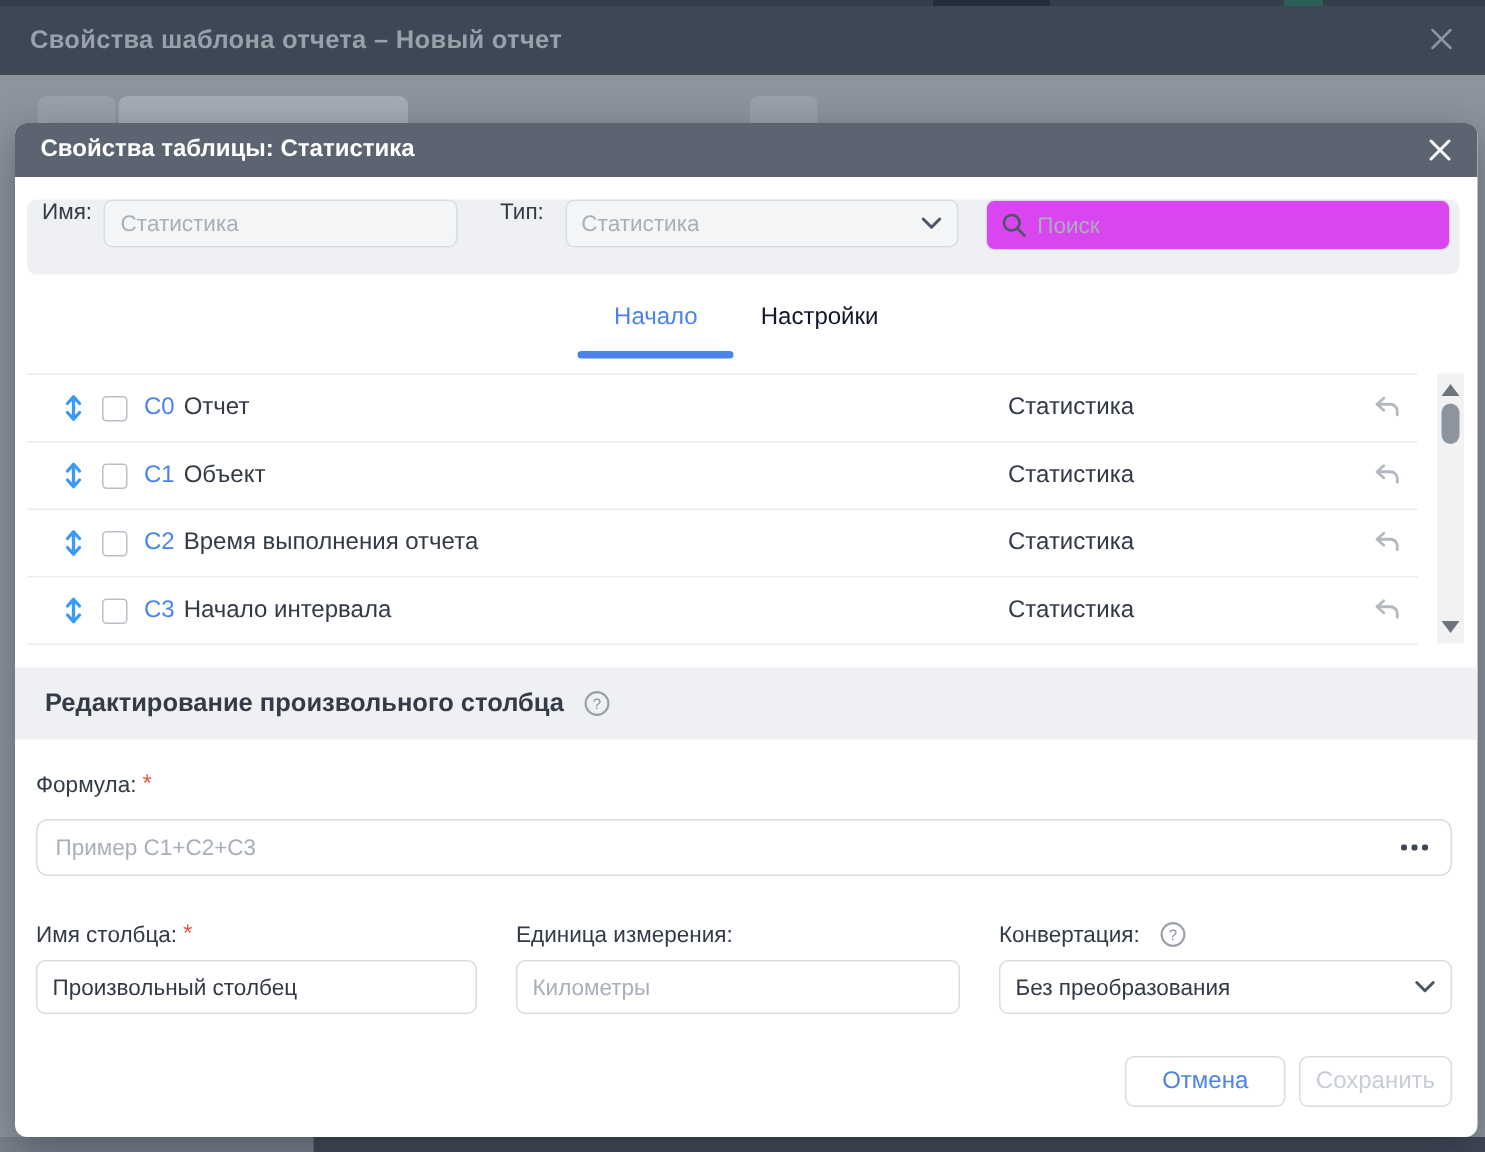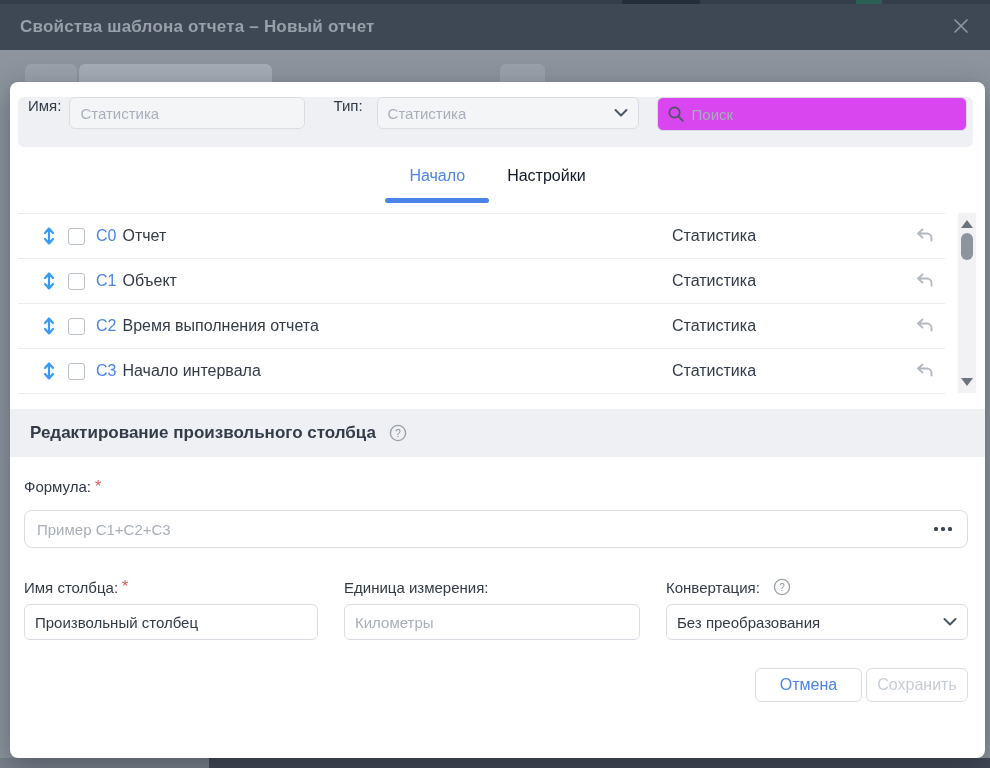--- a/index.html
+++ b/index.html
@@ -73,34 +73,34 @@
   .sb-thumb { width:12px; height:27px; margin-top:5px; border-radius:7px; background:#8e949d; cursor:grab; }
   .sb-space { flex:1; }
 
   
   .section-strip { margin-top:16px; height:48px; background:#eef0f3; display:flex; align-items:center; padding-left:20px; }
   .section-title { font-size:17px; font-weight:bold; color:#333b48; }
   .help { margin-left:13px; cursor:pointer; display:flex; }
 
   .field-label { font-size:15px; color:#323a46; }
   .req { color:#e8564e; margin-left:4px; }
-  .formula-label { margin:21px 0 0 14px; display:flex; }
+  .formula-label { margin:21px 0 0 14px; display:flex; align-items:center; }
   .formula-wrap { position:relative; margin:14px 17px 0 14px; }
   .formula-wrap input { width:100%; height:38px; padding:0 44px 0 12px; border-radius:8px; }
   .dots-btn { position:absolute; right:14px; top:50%; transform:translateY(-50%); display:flex; gap:3px; cursor:pointer; padding:4px 2px; }
   .dots-btn i { width:4px; height:4px; border-radius:1.5px; background:#3e4755; }
 
   .grid3 { margin:30px 17px 0 14px; display:grid; grid-template-columns:294px 296px 1fr; column-gap:26px; }
   .cell-label { display:flex; align-items:center; height:18px; margin-bottom:8px; }
   .grid3 .inp { width:100%; height:36px; padding:0 10px; background:#fff; }
   .conv-select { position:relative; width:100%; height:36px; background:#fff; border:1px solid #d9dde3; border-radius:6px; display:flex; align-items:center; padding:0 30px 0 10px; cursor:pointer; }
   .conv-select .sel-text { font-size:15px; color:#323a46; }
 
   
-  .footer { display:flex; justify-content:flex-end; gap:4px; margin:28px 17px 0 0; }
+  .footer { display:flex; justify-content:flex-end; gap:9px; margin:28px 17px 0 0; }
   .btn { height:34px; border:1px solid #d9dde3; border-radius:6px; background:#fff; font-family:inherit; font-size:16px; cursor:pointer; }
   .btn.cancel { width:107px; color:#4a84e8; }
   .btn.save { width:102px; color:#c7cdd5; cursor:default; }
 </style>
 </head>
 <body>
 
 <div class="stage">
 
   <div class="top-sliver"></div>
@@ -118,20 +118,28 @@
 
   <div class="bg-tab t1"></div>
   <div class="bg-tab t2"></div>
   <div class="bg-tab t3"></div>
 
   <div class="bottom-strip-left"></div>
   <div class="bottom-strip-right"></div>
 
   <div class="modal">
 
+    <div class="modal-header">
+      <div class="modal-title">Свойства таблицы: Статистика</div>
+      <div class="modal-close">
+        <svg width="16" height="16" viewBox="0 0 16 16">
+          <path d="M2 2 L14 14 M14 2 L2 14" stroke="#ffffff" stroke-width="2" stroke-linecap="round" fill="none"></path>
+        </svg>
+      </div>
+    </div>
 
     <div class="form-strip">
       <span class="fs-label">Имя:</span>
       <input class="inp dim name-input" value="Статистика" style="">
       <span class="fs-label type-label">Тип:</span>
       <div class="selectbox">
         <span class="sel-text">Статистика</span>
         <svg class="chev" width="14" height="9" viewBox="0 0 14 9">
           <path d="M1.5 1.5 L7 7 L12.5 1.5" stroke="#4a5663" stroke-width="2" fill="none" stroke-linecap="round" stroke-linejoin="round"></path>
         </svg>

